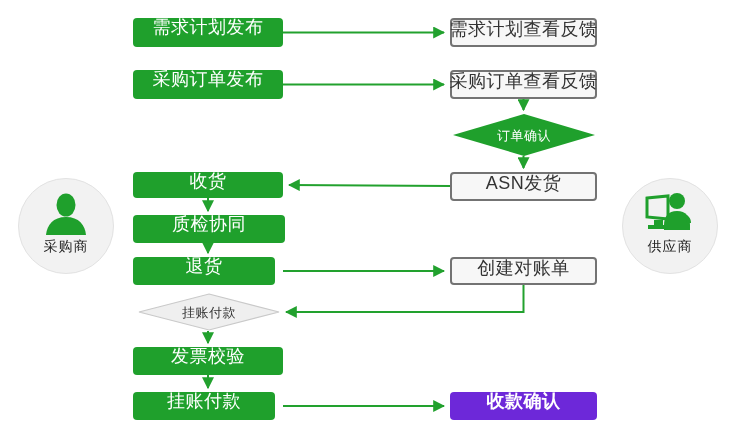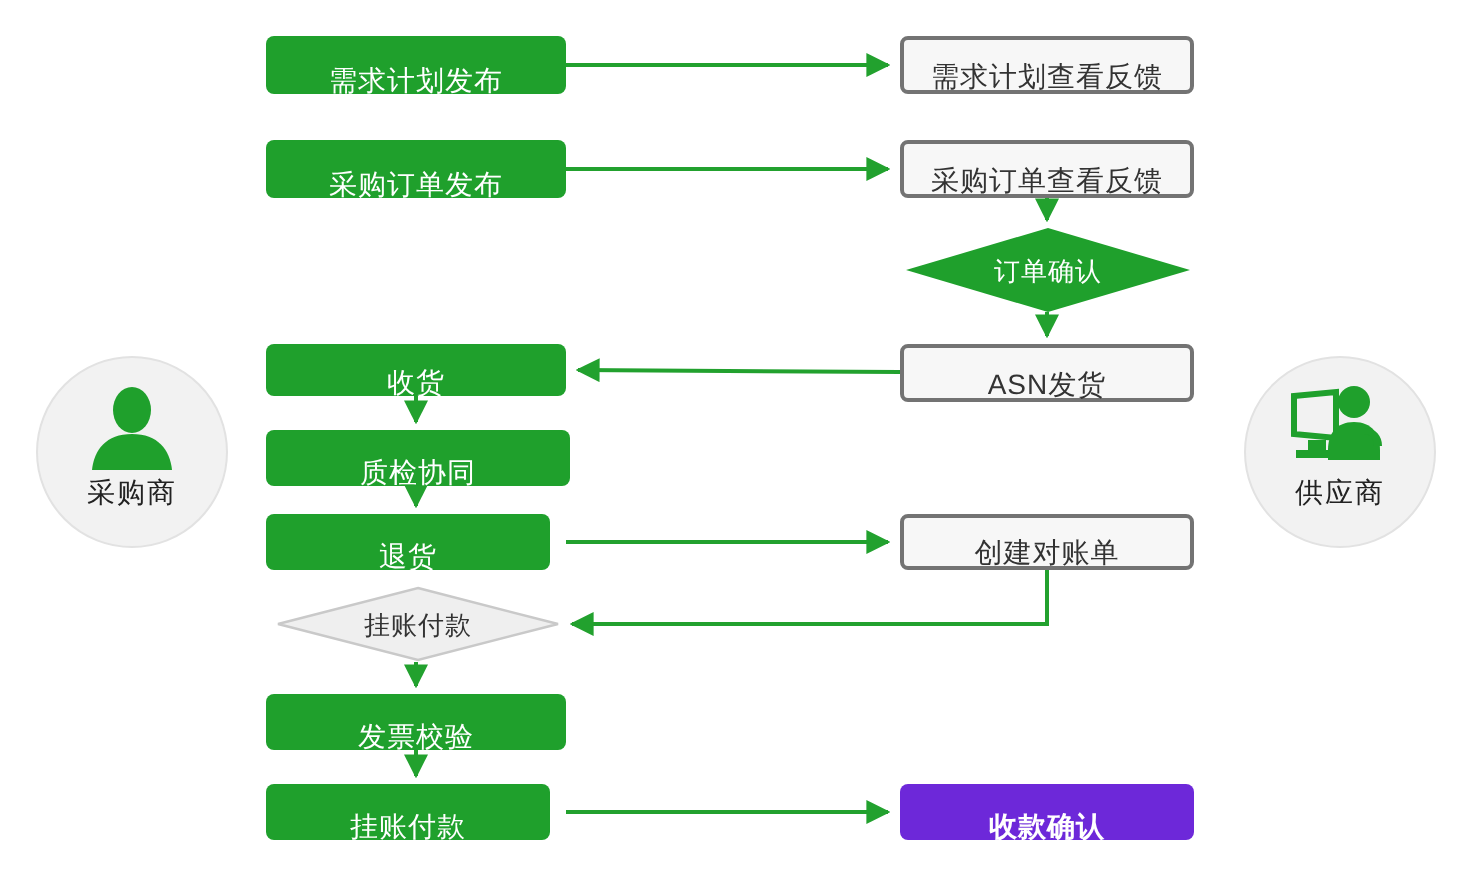--- a/index.html
+++ b/index.html
@@ -21,23 +21,23 @@
     position: absolute;
     left: 0;
     top: 0;
     width: 731px;
     height: 436px;
   }
   .node {
     position: absolute;
     box-sizing: border-box;
     display: flex;
-    align-items: flex-end;
+    align-items: flex-start;
     justify-content: center;
-    font-size: 14px;
+    font-size: 18px;
     line-height: 1;
     letter-spacing: 0.5px;
     white-space: nowrap;
     user-select: none;
   }
   .node-green {
     background: #1FA02C;
     color: #ffffff;
     border-radius: 4px;
   }

